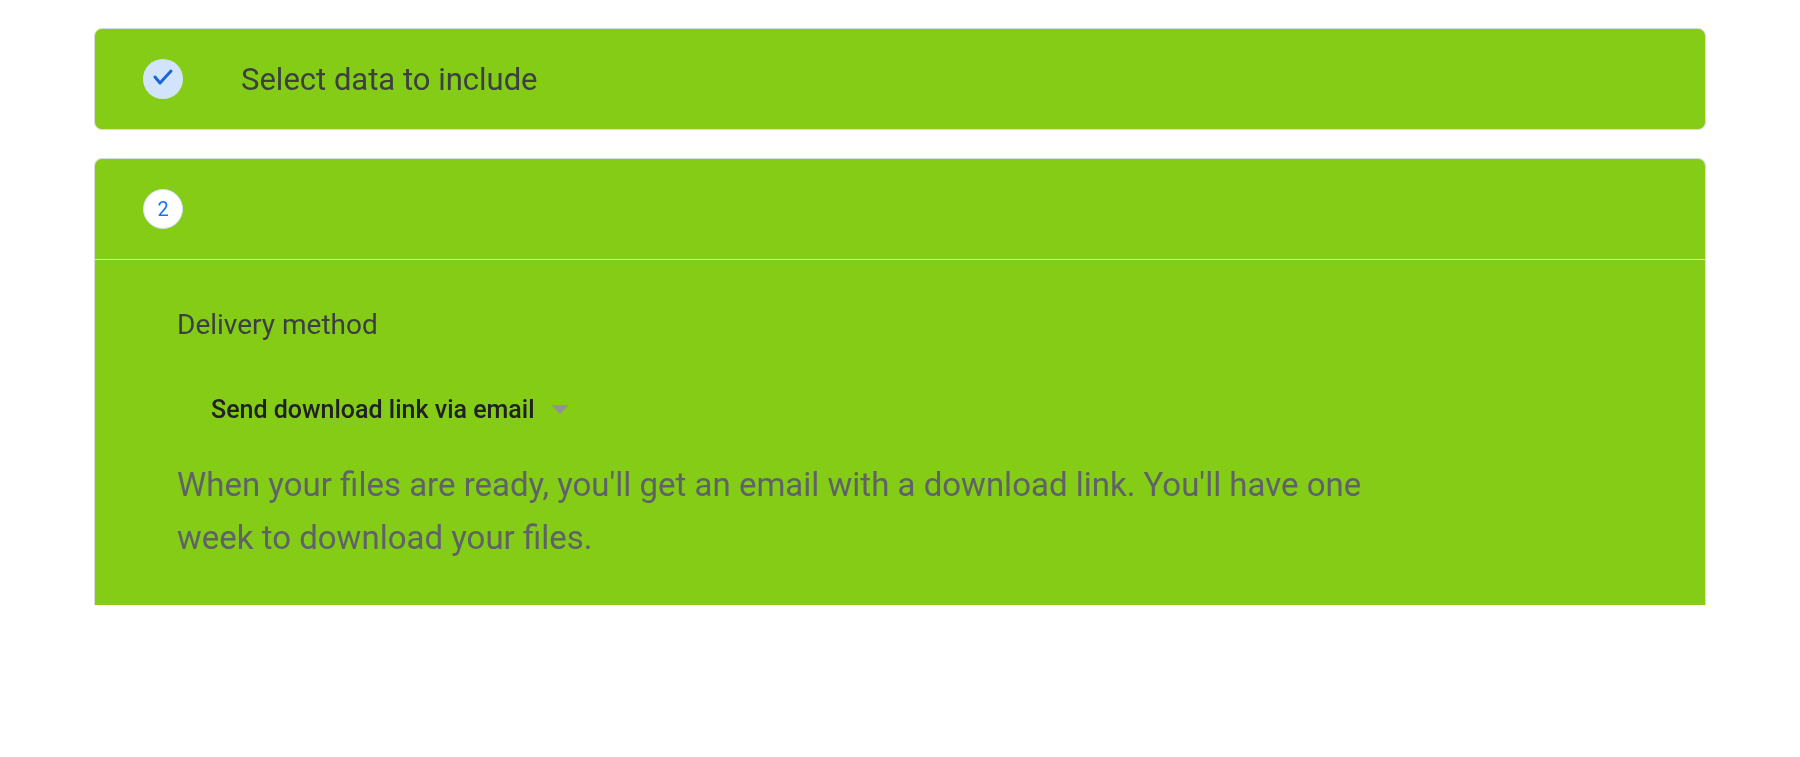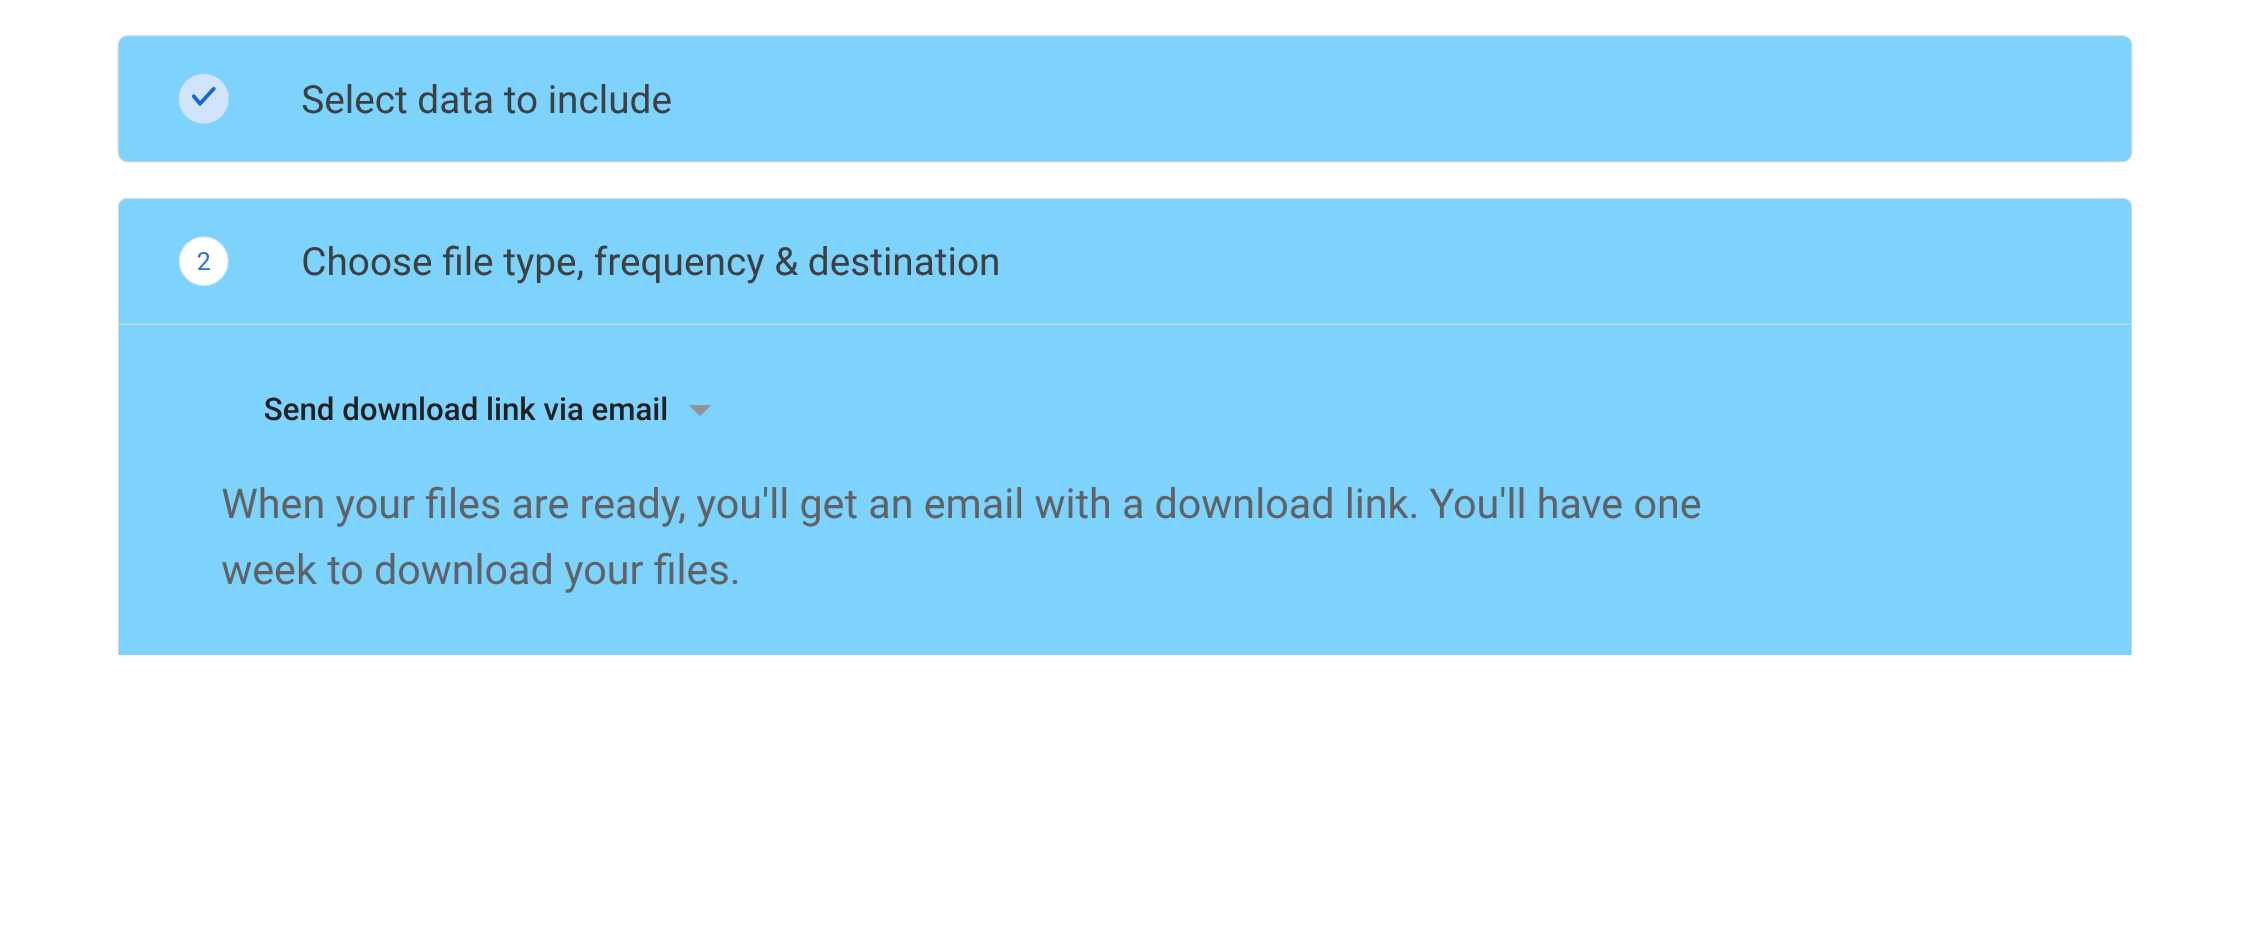--- a/index.html
+++ b/index.html
@@ -9,21 +9,21 @@
     }
     body {
       font-family: 'Google Sans', Roboto, Arial, sans-serif;
       background: #fff;
       padding: 28px 94px;
       width: 1800px;
     }
     .card {
       border: 1px solid #dadce0;
       border-radius: 8px;
-      background: #7dd3fc;
+      background: #84cc16;
     }
     .card-step1 {
       margin-bottom: 28px;
     }
     .card-header {
       display: flex;
       align-items: center;
       padding: 30px 48px;
       cursor: pointer;
     }
@@ -114,22 +114,22 @@
     </div>
     <div class="step-title">Select data to include</div>
   </div>
 </div>
 
 <div class="card card-step2">
   <div class="card-header">
     <div class="step-badge step-badge-number">
       <span>2</span>
     </div>
-    <div class="step-title">Choose file type, frequency &amp; destination</div>
   </div>
   <div class="card-body">
+    <div class="section-heading">Delivery method</div>
     <div class="dropdown">
       <span class="dropdown-label">Send download link via email</span>
       <span class="dropdown-icon"></span>
     </div>
     <div class="description">When your files are ready, you'll get an email with a download link. You'll have one week to download your files.</div>
   </div>
 </div>
 
 </body></html>

